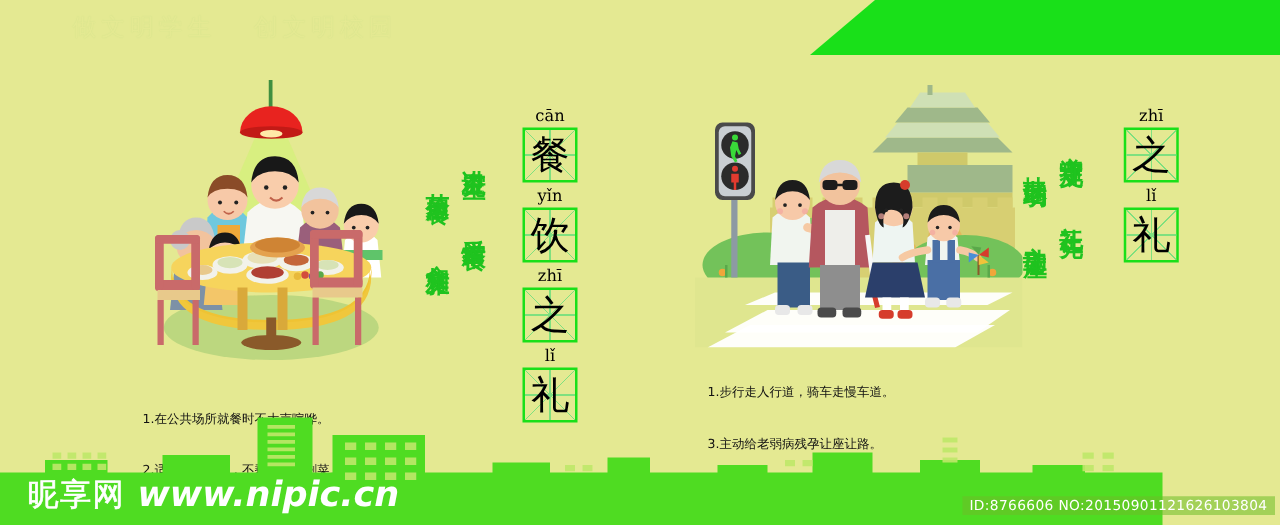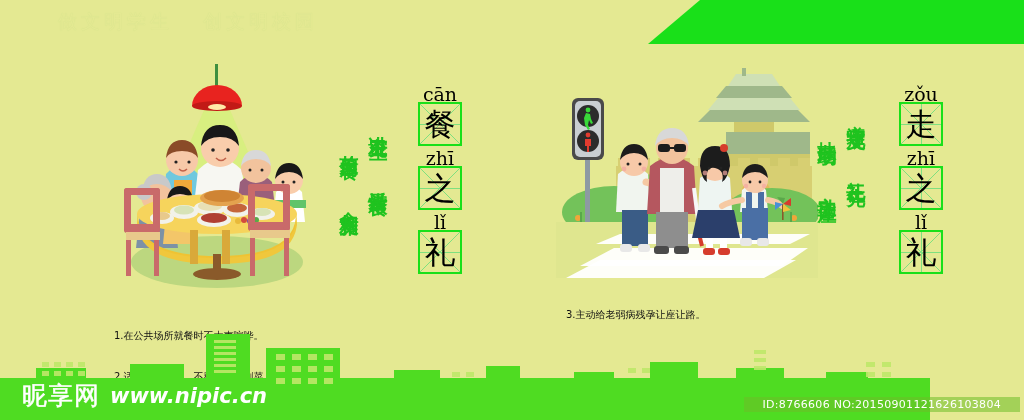--- a/index.html
+++ b/index.html
@@ -47,21 +47,21 @@
   #left-col-b{left:366px;top:120px;}
   #right-col-a{left:815px;top:126px;}
   #right-col-b{left:844px;top:110px;}
 
   
   .charstack{position:absolute;width:56px;}
   #left-chars{left:412px;top:86px;}
   #right-chars{left:893px;top:86px;}
   .charcell{width:56px;margin-bottom:4px;}
   .pinyin{
-    text-align:center;font-size:19px;color:#000;line-height:16px;
+    text-align:center;font-size:13px;color:#000;line-height:16px;
     font-family:"DejaVu Serif","Liberation Serif",serif;height:16px;
   }
   .gridbox{
     position:relative;width:44px;height:44px;margin:0 auto;
     border:2px solid #19e019;box-sizing:border-box;background:transparent;
   }
   .gridbox:before,.gridbox:after{
     content:"";position:absolute;left:0;top:0;width:100%;height:100%;
   }
   .gridbox:before{
@@ -89,28 +89,28 @@
   .rules div{margin:0;padding:0;}
 
   
   .wm{position:absolute;left:22px;bottom:10px;display:flex;align-items:flex-end;}
   .wm-cn{
     font-size:25px;font-weight:normal;color:#ffffff;letter-spacing:1px;
     font-family:"DejaVu Serif","Liberation Serif",serif;
     -webkit-text-stroke:0.5px #ffffff;line-height:28px;
   }
   .wm-url{
-    font-size:21px;font-style:italic;font-weight:bold;color:#ffffff;
+    font-size:28px;font-style:italic;font-weight:bold;color:#ffffff;
     margin-left:10px;line-height:28px;
     font-family:"DejaVu Sans","Liberation Sans",sans-serif;
   }
   .idtag{
     position:absolute;right:4px;bottom:8px;
     background:rgba(110,190,40,.55);color:#ffffff;font-size:11px;
-    padding:1px 19px;letter-spacing:.3px;white-space:nowrap;
+    padding:1px 6px;letter-spacing:.3px;white-space:nowrap;
   }
 </style>
 </head>
 <body>
 
 <div id="poster">
 
   <div class="banner"></div>
   <div class="banner-text">做文明学生   创文明校园</div>
 
@@ -370,43 +370,43 @@
   <div class="vcol c2" id="left-col-b">讲究卫生  爱惜粮食</div>
 
   <div class="charstack" id="left-chars">
     <div class="charcell">
       <div class="pinyin">cān</div>
       <div class="gridbox">
         <div class="gchar">餐</div>
       </div>
     </div>
     <div class="charcell">
+      <div class="pinyin">yǐn</div>
+      <div class="gridbox">
+        <div class="gchar">饮</div>
+      </div>
+    </div>
+    <div class="charcell">
       <div class="pinyin">zhī</div>
       <div class="gridbox">
         <div class="gchar">之</div>
       </div>
     </div>
     <div class="charcell">
       <div class="pinyin">lǐ</div>
       <div class="gridbox">
         <div class="gchar">礼</div>
       </div>
     </div>
   </div>
 
   <div class="vcol c1" id="right-col-a">扶老助弱  主动让座</div>
   <div class="vcol c2" id="right-col-b">遵守交规  礼让三先</div>
 
   <div class="charstack" id="right-chars">
-    <div class="charcell">
-      <div class="pinyin">zǒu</div>
-      <div class="gridbox">
-        <div class="gchar">走</div>
-      </div>
-    </div>
     <div class="charcell">
       <div class="pinyin">zhī</div>
       <div class="gridbox">
         <div class="gchar">之</div>
       </div>
     </div>
     <div class="charcell">
       <div class="pinyin">lǐ</div>
       <div class="gridbox">
         <div class="gchar">礼</div>
@@ -415,20 +415,21 @@
   </div>
 
   <div class="rules" id="left-rules">
     <div>1.在公共场所就餐时不大声喧哗。</div>
     <div>2.适量盛取食物，不剩饭、不剩菜。</div>
     <div>3.就餐时保持餐桌、地面整洁。</div>
     
   </div>
 
   <div class="rules" id="right-rules">
+    <div>1.步行走人行道，骑车走慢车道。</div>
     <div>3.主动给老弱病残孕让座让路。</div>
     
     
     
   </div>
 
   <svg class="skyline" viewBox="0 0 1024 88" preserveAspectRatio="none">
     <path d="M0 46 h36 v-10 h50 v10 h44 v-14 h54 v14 h22 v-44 h44 v44 h16 v-30 h74 v30 h54 v-8 h46 v8 h46 v-12 h34 v12 h54 v-6 h40 v6 h36 v-16 h48 v16 h38 v-10 h48 v10 h42 v-6 h42 v6 h62 v42 H0 Z" fill="#4fdc22"></path>
     <g fill="#bfe86a" opacity=".9">
       <rect x="42" y="30" width="7" height="5"></rect>

